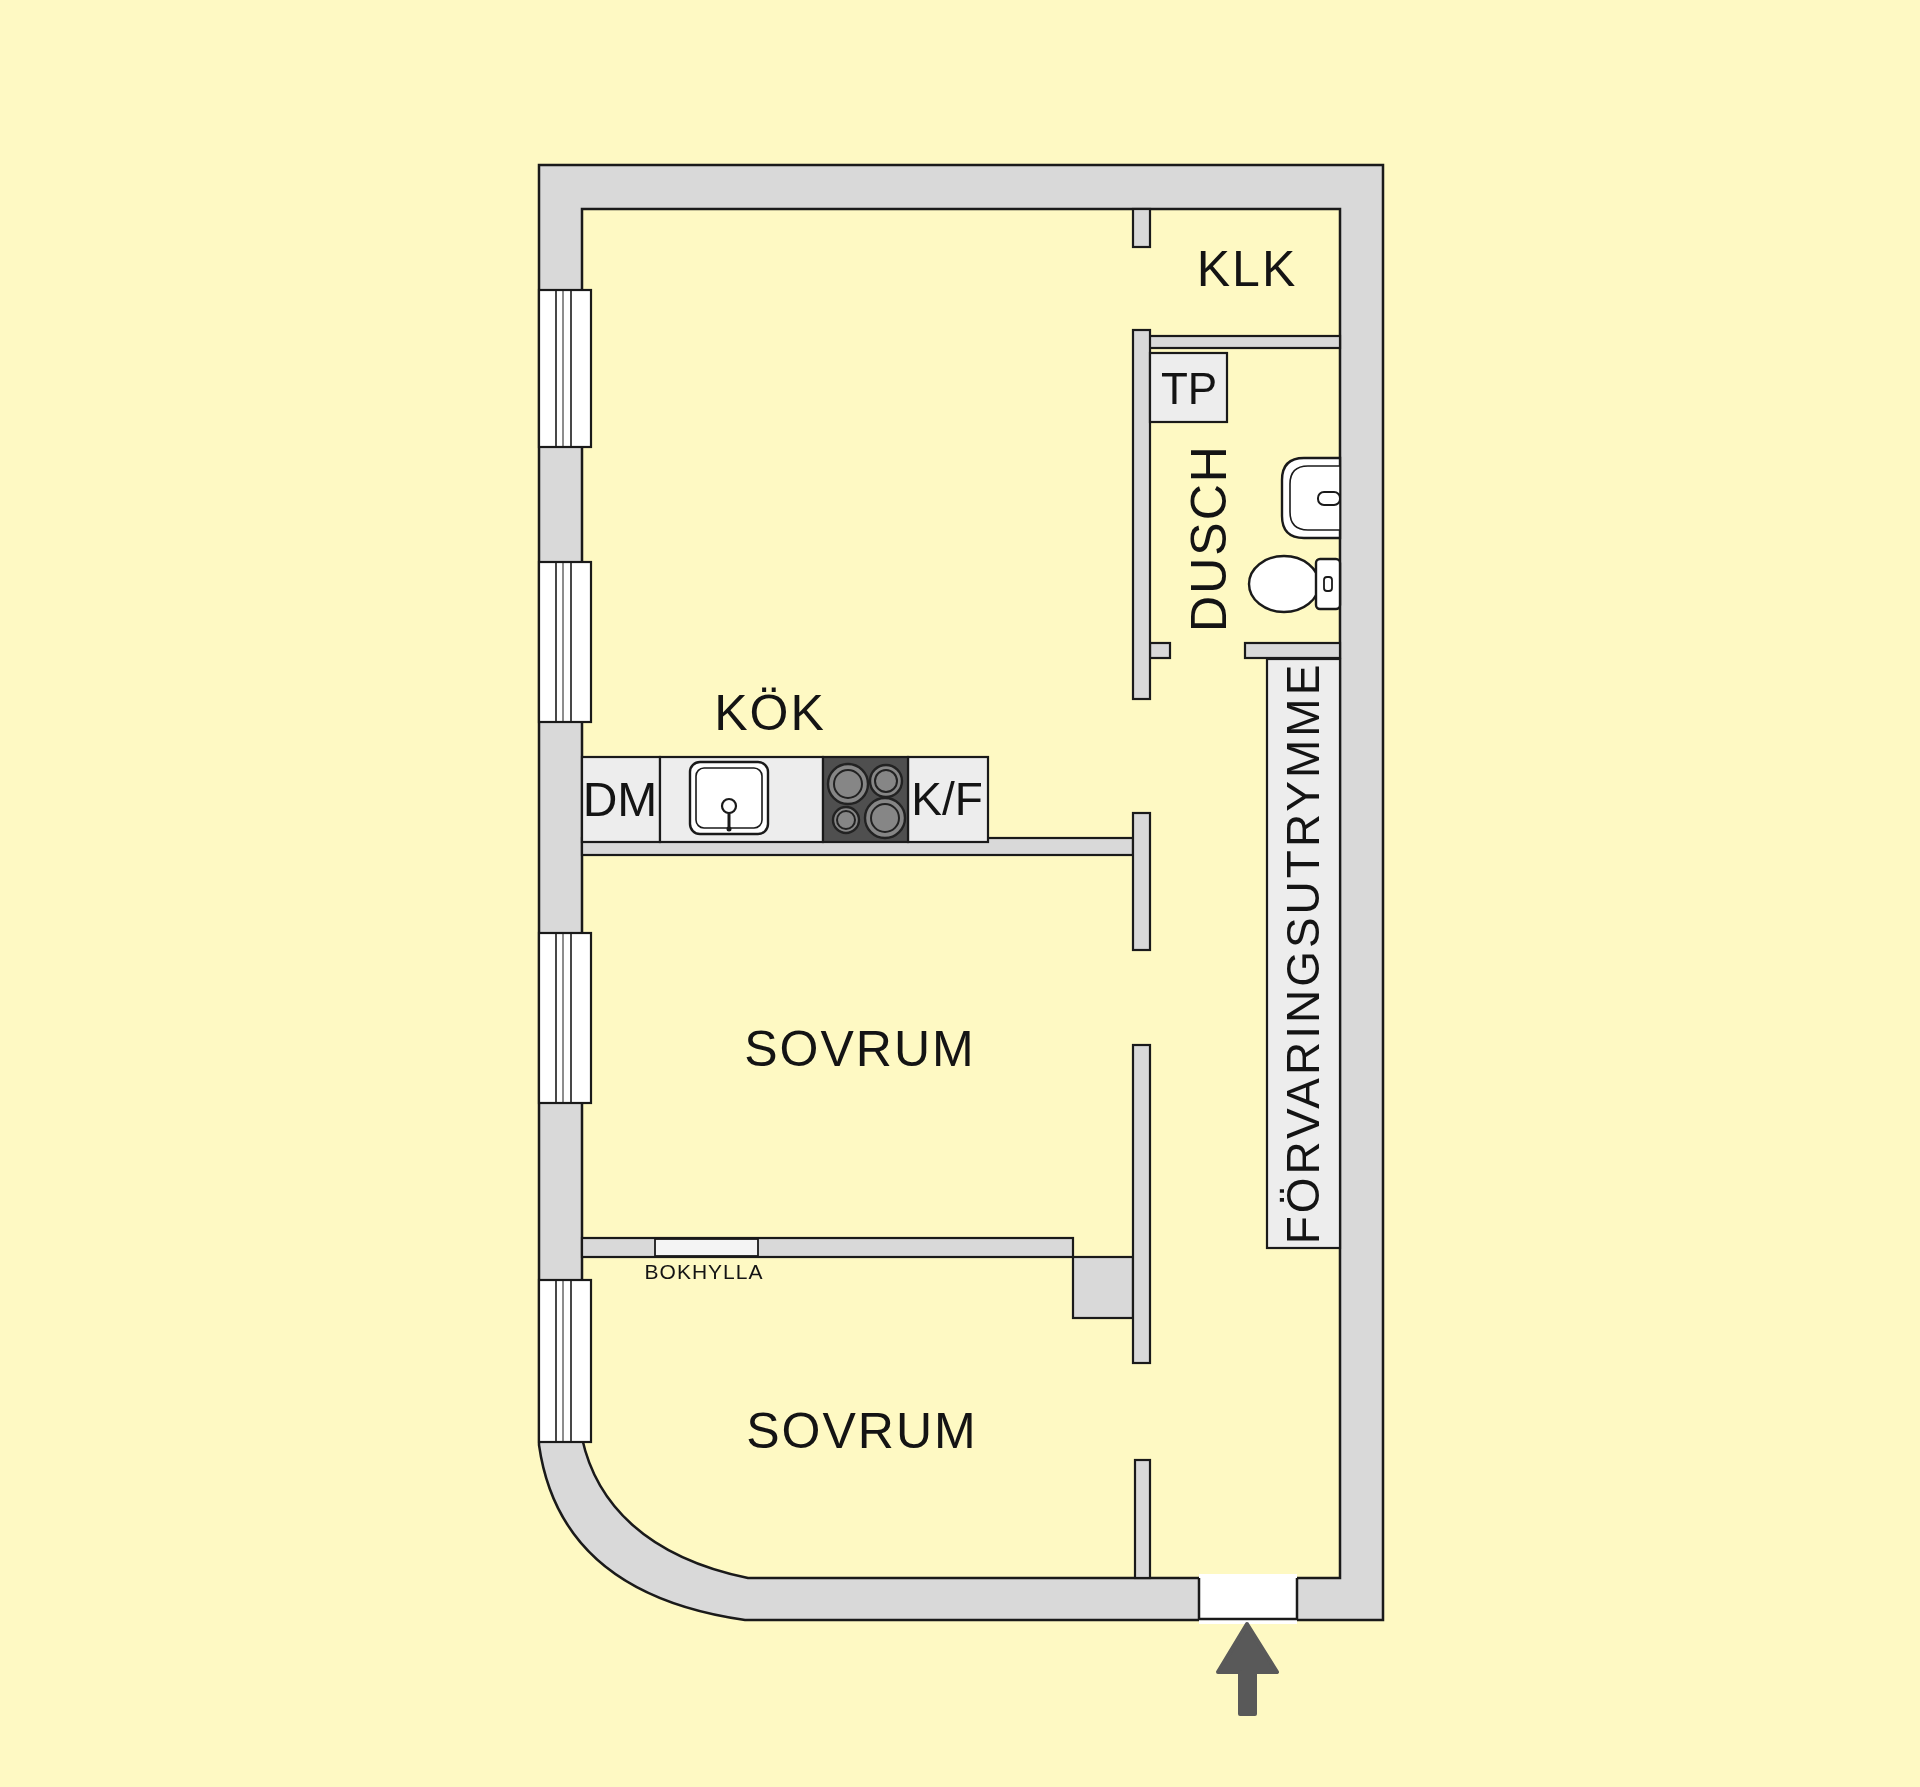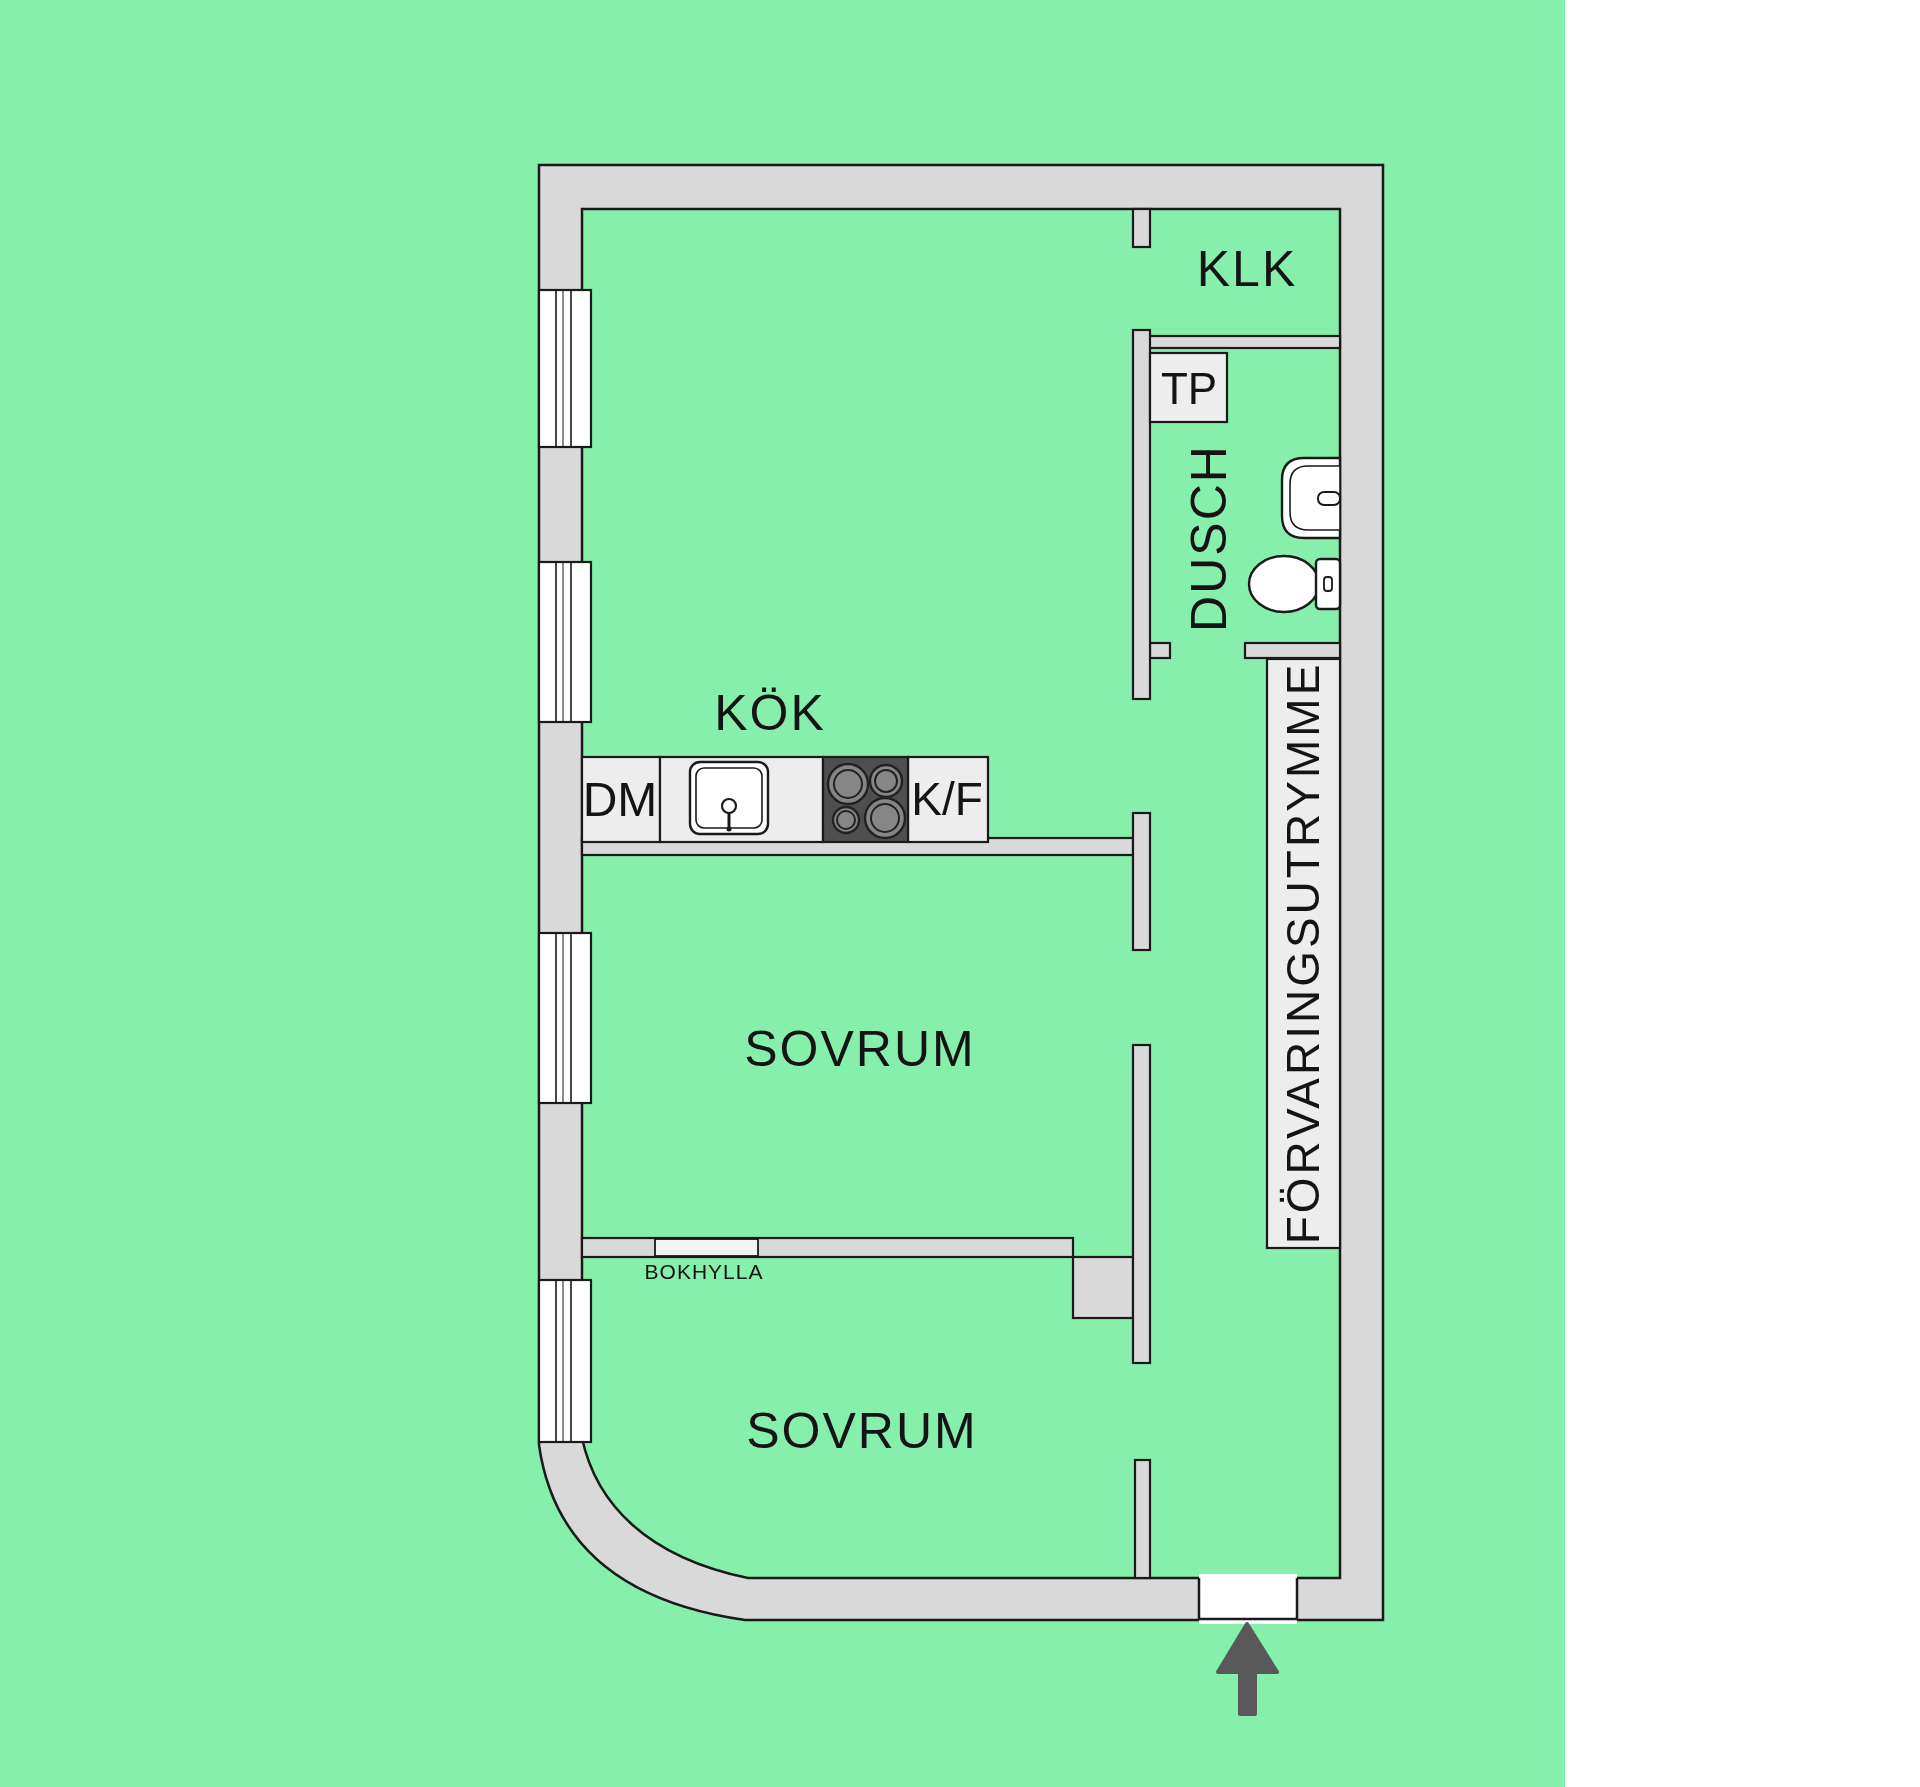--- a/index.html
+++ b/index.html
@@ -1,16 +1,16 @@
 <!DOCTYPE html>
 <html><head>
 <meta charset="utf-8">
 <style>
   html,body{margin:0;padding:0;background:#ffffff;}
-  .stage{position:relative;width:1565px;height:1787px;background:#86efac;overflow:hidden;}
+  .stage{position:relative;width:1920px;height:1787px;background:#fef9c3;overflow:hidden;}
   svg{display:block;}
   text{font-family:"Liberation Sans", sans-serif;fill:#141414;}
   .room-label{font-size:50px;letter-spacing:2px;}
   .small-label{font-size:21px;letter-spacing:1px;}
 </style>
 </head>
 <body>
 
 <div class="stage">
 <svg width="1920" height="1787" viewBox="0 0 1920 1787">

